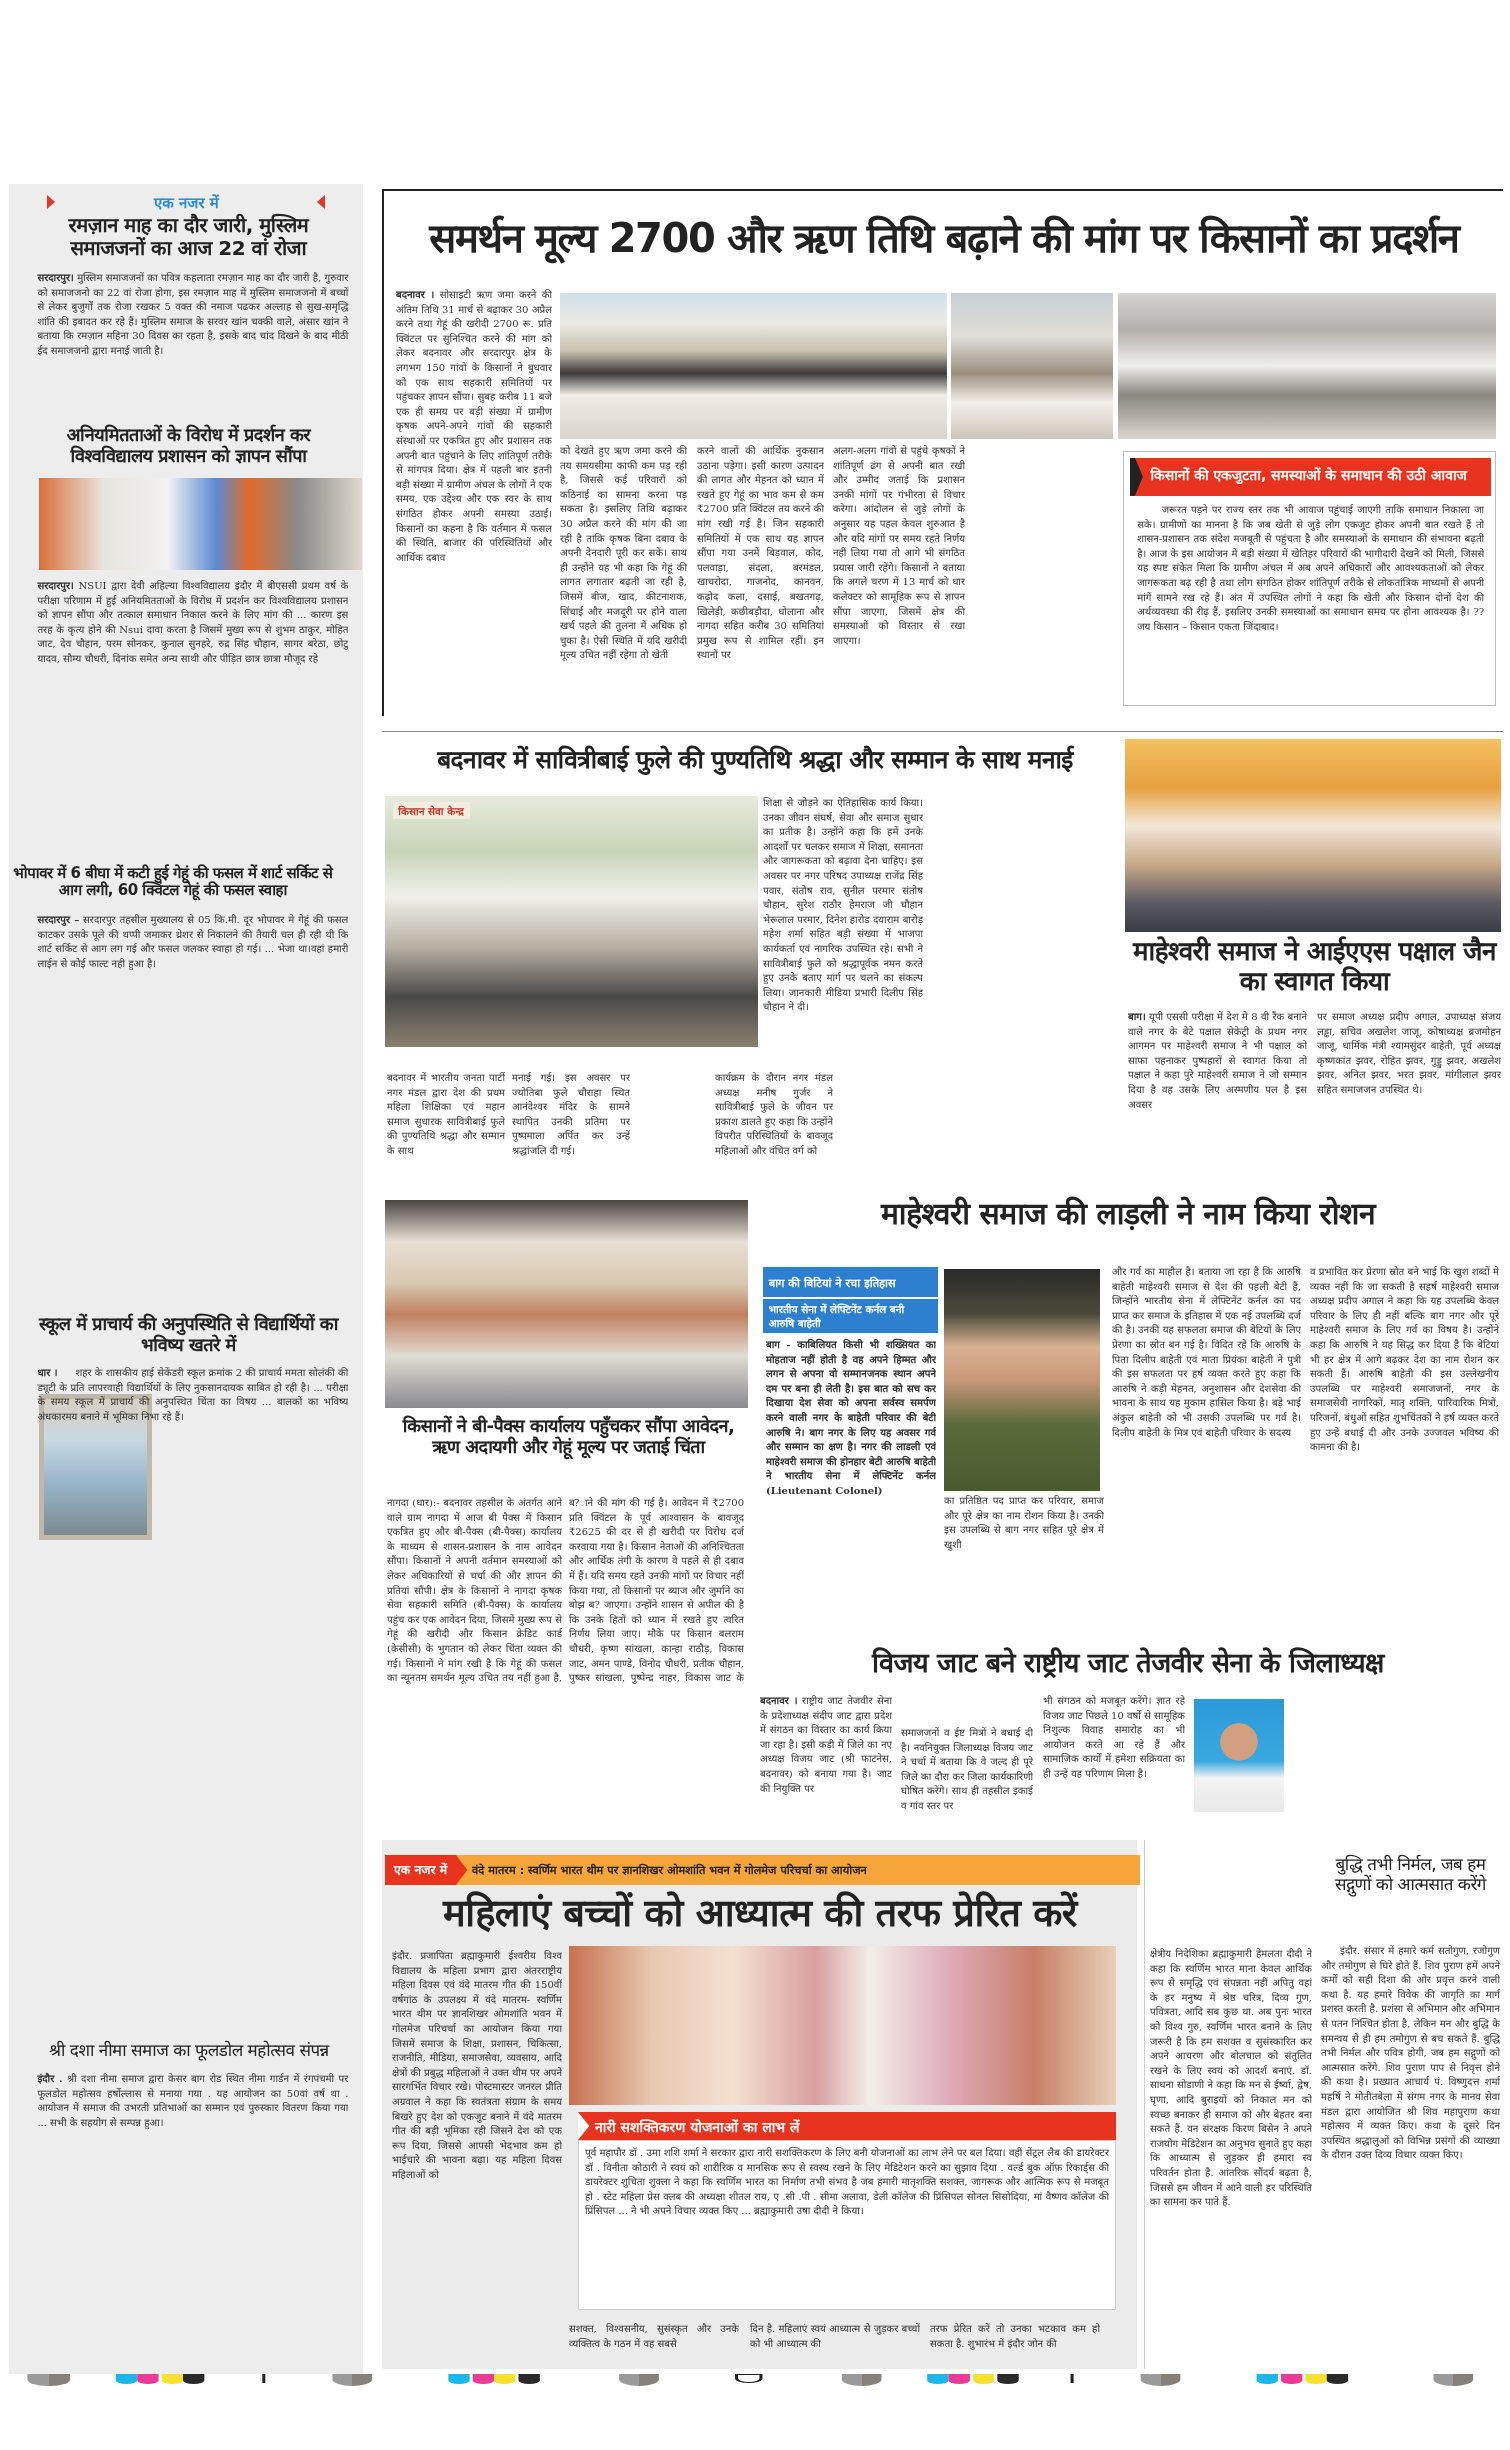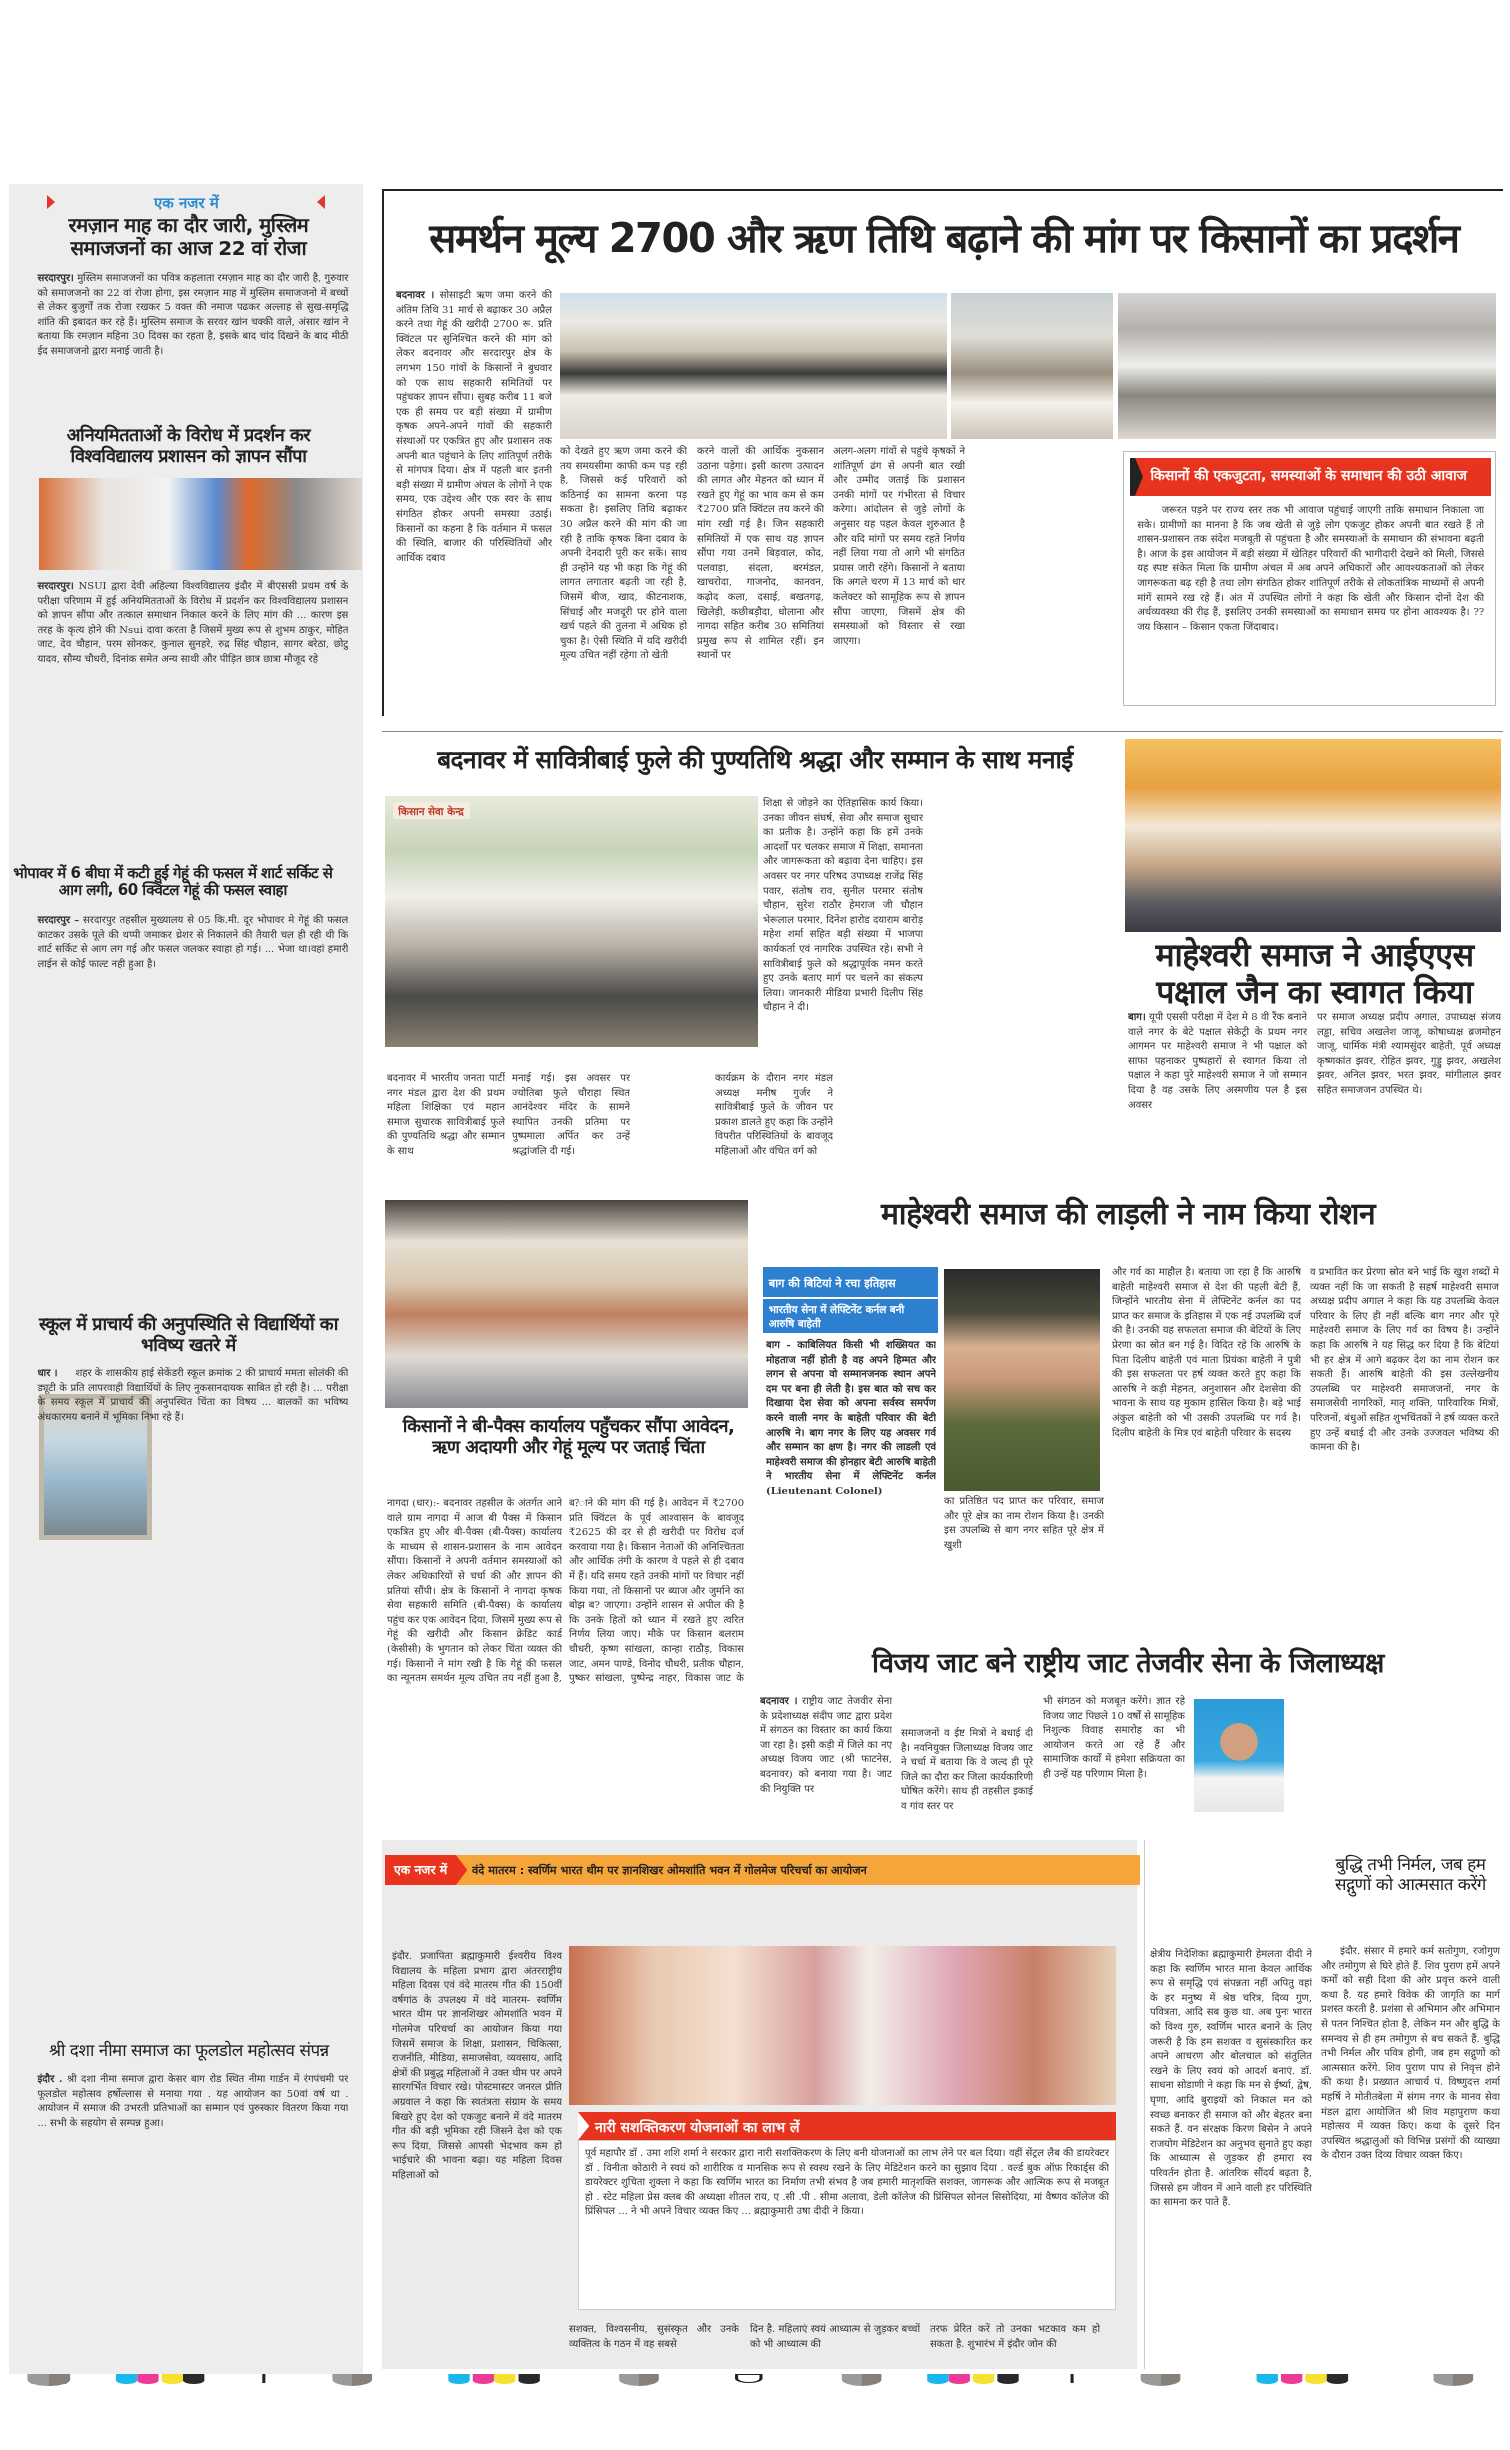--- a/index.html
+++ b/index.html
@@ -69,21 +69,21 @@
   <div class="photo" style="left:385px;top:796px;width:373px;height:251px;background:linear-gradient(180deg,#e8eadc 0%,#c8d4b8 22%,#f0f0ea 40%,#b8b0a4 60%,#4a4a48 80%,#8a8070 100%);" data-name="savitribai-tribute-photo">
     <div class="abs" style="left:7.6px;top:5.7px;padding:1.9px 5.7px;background:#f2ede0;color:#c03a2a;font-size:10.4px;font-weight:bold;font-family:'DejaVu Sans',sans-serif;" data-name="photo-sign-text">किसान सेवा केन्द्र</div>
   </div>
   <div class="abs col-text" style="left:763px;top:796px;width:160px;height:269px;overflow:hidden;" data-name="savitribai-col-4">शिक्षा से जोड़ने का ऐतिहासिक कार्य किया। उनका जीवन संघर्ष, सेवा और समाज सुधार का प्रतीक है। उन्होंने कहा कि हमें उनके आदर्शों पर चलकर समाज में शिक्षा, समानता और जागरूकता को बढ़ावा देना चाहिए। इस अवसर पर नगर परिषद उपाध्यक्ष राजेंद्र सिंह पवार, संतोष राव, सुनील परमार संतोष चौहान, सुरेश राठौर हेमराज जी चौहान भेरूलाल परमार, दिनेश हारोड दयाराम बारोड़ महेश शर्मा सहित बड़ी संख्या में भाजपा कार्यकर्ता एवं नागरिक उपस्थित रहे। सभी ने सावित्रीबाई फुले को श्रद्धापूर्वक नमन करते हुए उनके बताए मार्ग पर चलने का संकल्प लिया। जानकारी मीडिया प्रभारी दिलीप सिंह चौहान ने दी।</div>
   <div class="photo" style="left:930px;top:796px;width:189px;height:0;" data-name="spacer"></div>
   <div class="abs col-text" style="left:387px;top:1071px;width:118px;height:94px;overflow:hidden;" data-name="savitribai-col-1">बदनावर में भारतीय जनता पार्टी नगर मंडल द्वारा देश की प्रथम महिला शिक्षिका एवं महान समाज सुधारक सावित्रीबाई फुले की पुण्यतिथि श्रद्धा और सम्मान के साथ</div>
   <div class="abs col-text" style="left:512px;top:1071px;width:118px;height:94px;overflow:hidden;" data-name="savitribai-col-2">मनाई गई। इस अवसर पर ज्योतिबा फुले चौराहा स्थित आनंदेश्वर मंदिर के सामने स्थापित उनकी प्रतिमा पर पुष्पमाला अर्पित कर उन्हें श्रद्धांजलि दी गई।</div>
   <div class="abs col-text" style="left:673px;top:1071px;width:118px;height:94px;overflow:hidden;margin-left:42px;" data-name="savitribai-col-3">कार्यक्रम के दौरान नगर मंडल अध्यक्ष मनीष गुर्जर ने सावित्रीबाई फुले के जीवन पर प्रकाश डालते हुए कहा कि उन्होंने विपरीत परिस्थितियों के बावजूद महिलाओं और वंचित वर्ग को</div>
 
   <div class="photo" style="left:1125px;top:739px;width:376px;height:193px;background:linear-gradient(180deg,#f4c060 0%,#e8a040 25%,#f2e8d8 45%,#c8a888 65%,#5a5a62 85%,#3a3a44 100%);" data-name="ias-welcome-photo"></div>
-  <div class="abs head" style="left:1128px;top:937px;width:373px;font-size:32px;" data-name="ias-headline">माहेश्वरी समाज ने आईएएस पक्षाल जैन का स्वागत किया</div>
+  <div class="abs head" style="left:1128px;top:937px;width:373px;font-size:26px;" data-name="ias-headline">माहेश्वरी समाज ने आईएएस पक्षाल जैन का स्वागत किया</div>
   <div class="abs col-text" style="left:1128px;top:1010px;width:179px;height:170px;overflow:hidden;" data-name="ias-col-1"><b data-name="ias-dateline">बाग।</b> <span data-name="ias-col-1-text">यूपी एससी परीक्षा में देश मे 8 वी रैंक बनाने वाले नगर के बेटे पक्षाल सेकेट्री के प्रथम नगर आगमन पर माहेश्वरी समाज ने भी पक्षाल को साफा पहनाकर पुष्पहारों से स्वागत किया तो पक्षाल ने कहा पुरे माहेश्वरी समाज ने जो सम्मान दिया है वह उसके लिए अस्मणीय पल है इस अवसर</span></div>
   <div class="abs col-text" style="left:1317px;top:1010px;width:184px;height:170px;overflow:hidden;" data-name="ias-col-2">पर समाज अध्यक्ष प्रदीप अगाल, उपाध्यक्ष संजय लड्ढा, सचिव अखलेश जाजू, कोषाध्यक्ष ब्रजमोहन जाजू, धार्मिक मंत्री श्यामसुंदर बाहेती, पूर्व अध्यक्ष कृष्णकांत झवर, रोहित झवर, गुड्डु झवर, अखलेश झवर, अनिल झवर, भरत झवर, मांगीलाल झवर सहित समाजजन उपस्थित थे।</div>
 
   <div class="photo" style="left:385px;top:1200px;width:363px;height:208px;background:linear-gradient(180deg,#4a4440 0%,#e8e0d4 20%,#d8c8b0 40%,#c08060 55%,#e0dcd4 75%,#8a8a90 100%);" data-name="bpacs-farmers-photo"></div>
   <div class="abs head" style="left:387px;top:1416px;width:363px;font-size:18px;" data-name="bpacs-headline">किसानों ने बी-पैक्स कार्यालय पहुँचकर सौंपा आवेदन, ऋण अदायगी और गेहूं मूल्य पर जताई चिंता</div>
   <div class="abs col-text" style="left:387px;top:1496px;width:175px;height:189px;overflow:hidden;" data-name="bpacs-col-1">नागदा (धार):- बदनावर तहसील के अंतर्गत आने वाले ग्राम नागदा में आज बी पैक्स में किसान एकत्रित हुए और बी-पैक्स (बी-पैक्स) कार्यालय के माध्यम से शासन-प्रशासन के नाम आवेदन सौंपा। किसानों ने अपनी वर्तमान समस्याओं को लेकर अधिकारियों से चर्चा की और ज्ञापन की प्रतियां सौंपी। क्षेत्र के किसानों ने नागदा कृषक सेवा सहकारी समिति (बी-पैक्स) के कार्यालय पहुंच कर एक आवेदन दिया, जिसमें मुख्य रूप से गेहूं की खरीदी और किसान क्रेडिट कार्ड (केसीसी) के भुगतान को लेकर चिंता व्यक्त की गई। किसानों ने मांग रखी है कि गेहूं की फसल का न्यूनतम समर्थन मूल्य उचित तय नहीं हुआ है, जिससे 31 मार्च तक ऋण चुकाना असंभव है। इसे 30 अप्रैल तक</div>
   <div class="abs col-text" style="left:569px;top:1496px;width:175px;height:189px;overflow:hidden;" data-name="bpacs-col-2">ब?ाने की मांग की गई है। आवेदन में ₹2700 प्रति क्विंटल के पूर्व आश्वासन के बावजूद ₹2625 की दर से ही खरीदी पर विरोध दर्ज करवाया गया है। किसान नेताओं की अनिश्चितता और आर्थिक तंगी के कारण वे पहले से ही दबाव में हैं। यदि समय रहते उनकी मांगों पर विचार नहीं किया गया, तो किसानों पर ब्याज और जुर्माने का बोझ ब? जाएगा। उन्होंने शासन से अपील की है कि उनके हितों को ध्यान में रखते हुए त्वरित निर्णय लिया जाए। मौके पर किसान बलराम चौधरी, कृष्ण सांखला, कान्हा राठौड़, विकास जाट, अमन पाण्डे, विनोद चौधरी, प्रतीक चौहान, पुष्कर सांखला, पुष्पेन्द्र नाहर, विकास जाट के द्वारा आवेदन प्रबंधक विजेन्द्र सिंह सिसोदिया को सौंपा गया।</div>
 
   <div class="abs head" style="left:755px;top:1197px;width:746px;font-size:30px;" data-name="aarushi-headline">माहेश्वरी समाज की लाड़ली ने नाम किया रोशन</div>
   <div class="abs" style="left:763px;top:1267px;width:175px;height:30px;background:#2d7fcf;" data-name="aarushi-kicker-bar">
@@ -102,20 +102,21 @@
   <div class="abs col-text" style="left:760px;top:1694px;width:132px;height:132px;overflow:hidden;" data-name="vijay-col-1"><b data-name="vijay-dateline">बदनावर ।</b> <span data-name="vijay-col-1-text">राष्ट्रीय जाट तेजवीर सेना के प्रदेशाध्यक्ष संदीप जाट द्वारा प्रदेश में संगठन का विस्तार का कार्य किया जा रहा है। इसी कड़ी में जिले का नए अध्यक्ष विजय जाट (श्री फाटनेस, बदनावर) को बनाया गया है। जाट की नियुक्ति पर</span></div>
   <div class="abs col-text" style="left:901px;top:1694px;width:132px;height:132px;overflow:hidden;margin-top:32px;" data-name="vijay-col-2">समाजजनों व ईष्ट मित्रों ने बधाई दी है। नवनियुक्त जिलाध्यक्ष विजय जाट ने चर्चा में बताया कि वे जल्द ही पूरे जिले का दौरा कर जिला कार्यकारिणी घोषित करेंगे। साथ ही तहसील इकाई व गांव स्तर पर</div>
   <div class="abs col-text" style="left:1043px;top:1694px;width:142px;height:132px;overflow:hidden;" data-name="vijay-col-3">भी संगठन को मजबूत करेंगे। ज्ञात रहे विजय जाट पिछले 10 वर्षों से सामूहिक निशुल्क विवाह समारोह का भी आयोजन करते आ रहे हैं और सामाजिक कार्यों में हमेशा सक्रियता का ही उन्हें यह परिणाम मिला है।</div>
   <div class="photo" style="left:1194px;top:1699px;width:90px;height:113px;background:radial-gradient(circle at 50% 38%,#d0a080 0 22%,transparent 23%),linear-gradient(180deg,#2a9ad8 0%,#3aa8e0 55%,#f4f4f4 70%,#e8e8e8 100%);" data-name="vijay-portrait-photo"></div>
 
   <div class="abs" style="left:382px;top:1840px;width:755px;height:529px;background:#ebebeb;" data-name="women-story-panel"></div>
   <div class="abs" style="left:385px;top:1855px;width:755px;height:30px;background:#f5a53a;" data-name="women-strip-bar"></div>
   <div class="abs" style="left:385px;top:1855px;width:71px;height:30px;background:#e8331f;color:#fff;font-weight:bold;font-size:12.3px;text-align:center;line-height:30px;font-family:'DejaVu Sans',sans-serif;" data-name="women-strip-kicker">एक नजर में</div>
   <div class="abs" style="left:456px;top:1855px;width:11.3px;height:30px;background:#e8331f;clip-path:polygon(0 0,100% 50%,0 100%);" data-name="strip-arrow-icon"></div>
   <div class="abs" style="left:472px;top:1862px;width:661px;color:#222;font-weight:bold;font-size:11.3px;font-family:'DejaVu Sans',sans-serif;white-space:nowrap;overflow:hidden;" data-name="women-strip-title">वंदे मातरम : स्वर्णिम भारत थीम पर ज्ञानशिखर ओमशांति भवन में गोलमेज परिचर्चा का आयोजन</div>
+  <div class="abs head" style="left:387px;top:1892px;width:746px;font-size:38px;" data-name="women-headline">महिलाएं बच्चों को आध्यात्म की तरफ प्रेरित करें</div>
   <div class="abs col-text" style="left:392px;top:1949px;width:170px;height:396px;overflow:hidden;" data-name="women-col-1">इंदौर. प्रजापिता ब्रह्माकुमारी ईश्वरीय विश्व विद्यालय के महिला प्रभाग द्वारा अंतरराष्ट्रीय महिला दिवस एवं वंदे मातरम गीत की 150वीं वर्षगांठ के उपलक्ष्य में वंदे मातरम- स्वर्णिम भारत थीम पर ज्ञानशिखर ओमशांति भवन में गोलमेज परिचर्चा का आयोजन किया गया जिसमें समाज के शिक्षा, प्रशासन, चिकित्सा, राजनीति, मीडिया, समाजसेवा, व्यवसाय, आदि क्षेत्रों की प्रबुद्ध महिलाओं ने उक्त थीम पर अपने सारगर्भित विचार रखे। पोस्टमास्टर जनरल प्रीति अग्रवाल ने कहा कि स्वतंत्रता संग्राम के समय बिखरे हुए देश को एकजुट बनाने में वंदे मातरम गीत की बड़ी भूमिका रही जिसने देश को एक रूप दिया, जिससे आपसी भेदभाव कम हो भाईचारे की भावना बढ़ा। यह महिला दिवस महिलाओं को</div>
   <div class="photo" style="left:569px;top:1946px;width:547px;height:159px;background:linear-gradient(90deg,#c87050 0%,#e8c8b0 15%,#f4e0d0 30%,#d8a0a0 45%,#f2eee8 55%,#e0a8b8 70%,#c88068 85%,#e8d0b8 100%);" data-name="women-roundtable-photo"></div>
   <div class="abs col-text" style="left:1121px;top:1949px;width:0;height:0;" data-name="spacer"></div>
 
   <div class="abs" style="left:578px;top:2112px;width:538px;height:28px;background:#e8331f;" data-name="women-sub-title-bar"></div>
   <div class="abs" style="left:578px;top:2112px;width:11.3px;height:28px;background:#fff;clip-path:polygon(0 0,100% 50%,0 100%);" data-name="sub-title-arrow-icon"></div>
   <div class="abs" style="left:595px;top:2117px;width:510px;color:#fff;font-weight:bold;font-size:14px;font-family:'DejaVu Sans',sans-serif;" data-name="women-sub-title">नारी सशक्तिकरण योजनाओं का लाभ लें</div>
   <div class="abs" style="left:578px;top:2140px;width:538px;height:170px;background:#fff;border:0.9px solid #ccc;" data-name="women-sub-box"></div>
   <div class="abs col-text" style="left:585px;top:2146px;width:524px;height:159px;overflow:hidden;" data-name="women-sub-body">पूर्व महापौर डॉ . उमा शशि शर्मा ने सरकार द्वारा नारी सशक्तिकरण के लिए बनी योजनाओं का लाभ लेने पर बल दिया। वहीं सेंट्रल लैब की डायरेक्टर डॉ . विनीता कोठारी ने स्वयं को शारीरिक व मानसिक रूप से स्वस्थ रखने के लिए मेडिटेशन करने का सुझाव दिया . वर्ल्ड बुक ऑफ़ रिकार्ड्स की डायरेक्टर शुचिता शुक्ला ने कहा कि स्वर्णिम भारत का निर्माण तभी संभव है जब हमारी मातृशक्ति सशक्त, जागरूक और आत्मिक रूप से मजबूत हो . स्टेट महिला प्रेस क्लब की अध्यक्षा शीतल राय, ए .सी .पी . सीमा अलावा, डेली कॉलेज की प्रिंसिपल सोनल सिसोदिया, मां वैष्णव कॉलेज की प्रिंसिपल ... ने भी अपने विचार व्यक्त किए ... ब्रह्माकुमारी उषा दीदी ने किया।</div>
 

